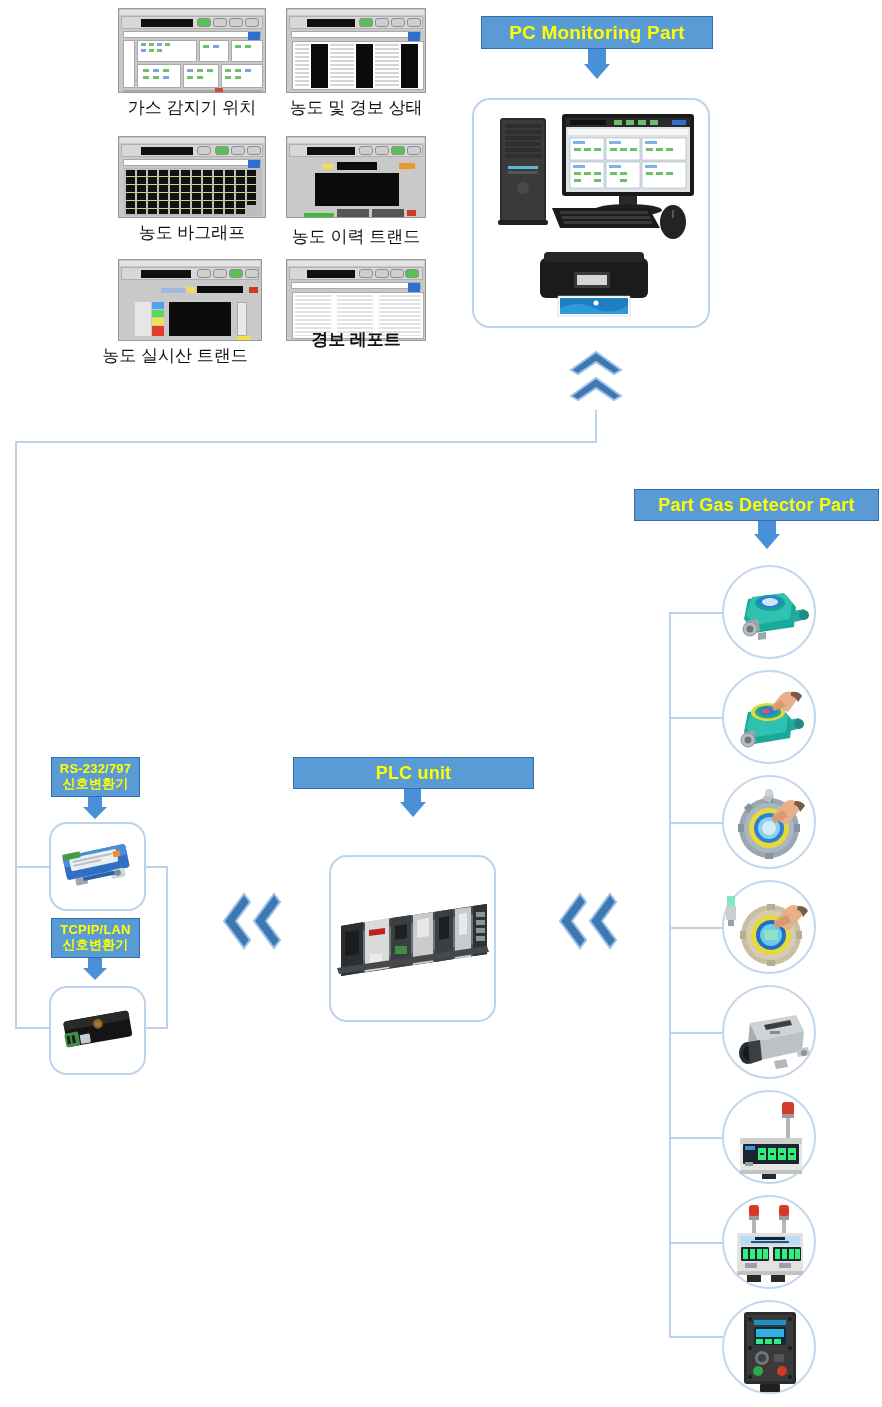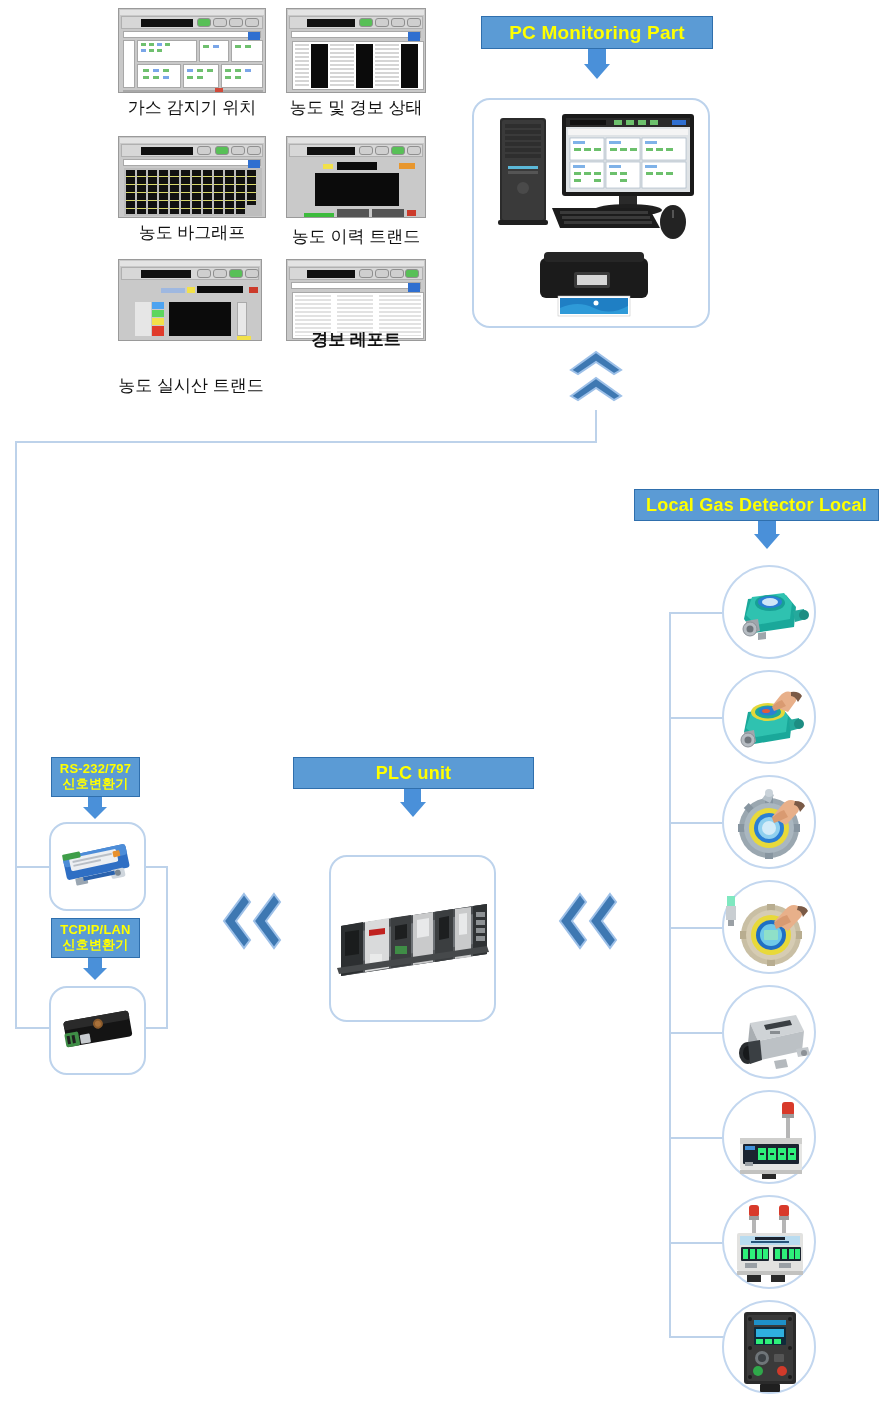--- a/index.html
+++ b/index.html
@@ -270,21 +270,21 @@
     <div class="abs" style="left:130px;top:27px;width:9px;height:6px;background:#cc3b2b;"></div>
     <div class="abs" style="left:16px;top:42px;width:16px;height:34px;background:#e6e6e6;"></div>
     <div class="abs" style="left:33px;top:42px;width:12px;height:7px;background:#4da3f0;"></div>
     <div class="abs" style="left:33px;top:50px;width:12px;height:7px;background:#5dd65d;"></div>
     <div class="abs" style="left:33px;top:58px;width:12px;height:7px;background:#f2e14a;"></div>
     <div class="abs" style="left:33px;top:66px;width:12px;height:10px;background:#e03b2b;"></div>
     <div class="tb-black" style="left:50px;top:42px;width:62px;height:34px;"></div>
     <div class="abs" style="left:118px;top:42px;width:10px;height:34px;background:#e8e8e8;border:1px solid #aaa;box-sizing:border-box;"></div>
     <div class="abs" style="left:118px;top:76px;width:14px;height:4px;background:#f2e14a;"></div>
   </div>
-  <div class="tb-cap" style="left:112px;top:344px;width:158px;margin-top:30px;">농도 실시산 트랜드</div>
+  <div class="tb-cap" style="left:96px;top:344px;width:158px;">농도 실시산 트랜드</div>
 </div>
 
 <div>
   <div class="thumb" style="left:286px;top:259px;width:140px;height:82px;">
     <div class="tb-title"></div>
     <div class="tb-tool"></div>
     <div class="tb-lcd" style="left:20px;top:10px;width:48px;height:8px;"></div>
     <div class="tb-btn" style="left:72px;"></div>
     <div class="tb-btn" style="left:88px;"></div>
     <div class="tb-btn green" style="left:118px;"></div>
@@ -397,21 +397,21 @@
 <div class="chev" style="left:566px;top:348px;">
   <svg width="62" height="62" viewBox="0 0 62 62">
     <g stroke="#9dc0e8" stroke-width="2" fill="#3e78b2">
       <path d="M5 22 L30 4 L55 22 L48 26 L30 14 L12 26 Z"></path>
       <path d="M5 48 L30 30 L55 48 L48 52 L30 40 L12 52 Z"></path>
     </g>
   </svg>
 </div>
 
 <div class="banner" style="left:634px;top:489px;width:245px;height:32px;font-size:18px;">
-  <span>Local Gas Detector Local</span>
+  <span>Part Gas Detector Part</span>
 </div>
 <div>
   <div class="arrow-stem abs" style="left:758px;top:521px;width:18px;height:14px;"></div>
   <div class="arrow-head abs" style="left:754px;top:534px;"></div>
 </div>
 
 <div class="ln lnv" style="left:595px;top:410px;height:32px;"></div>
 
 <div class="ln lnh" style="left:15px;top:441px;width:582px;"></div>
 

